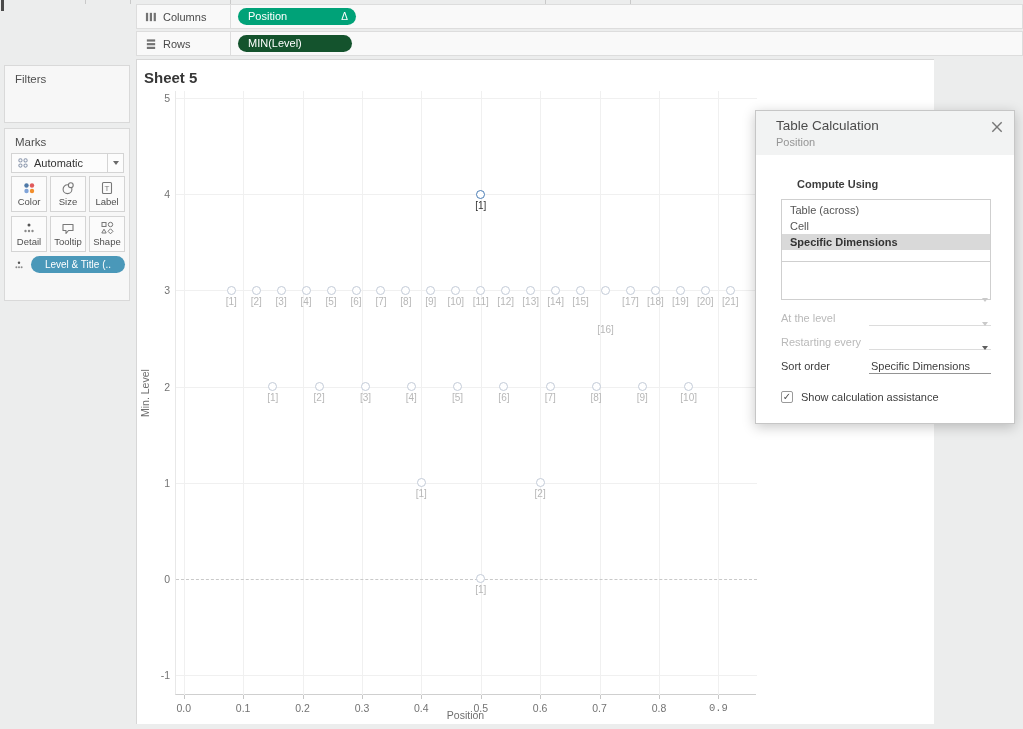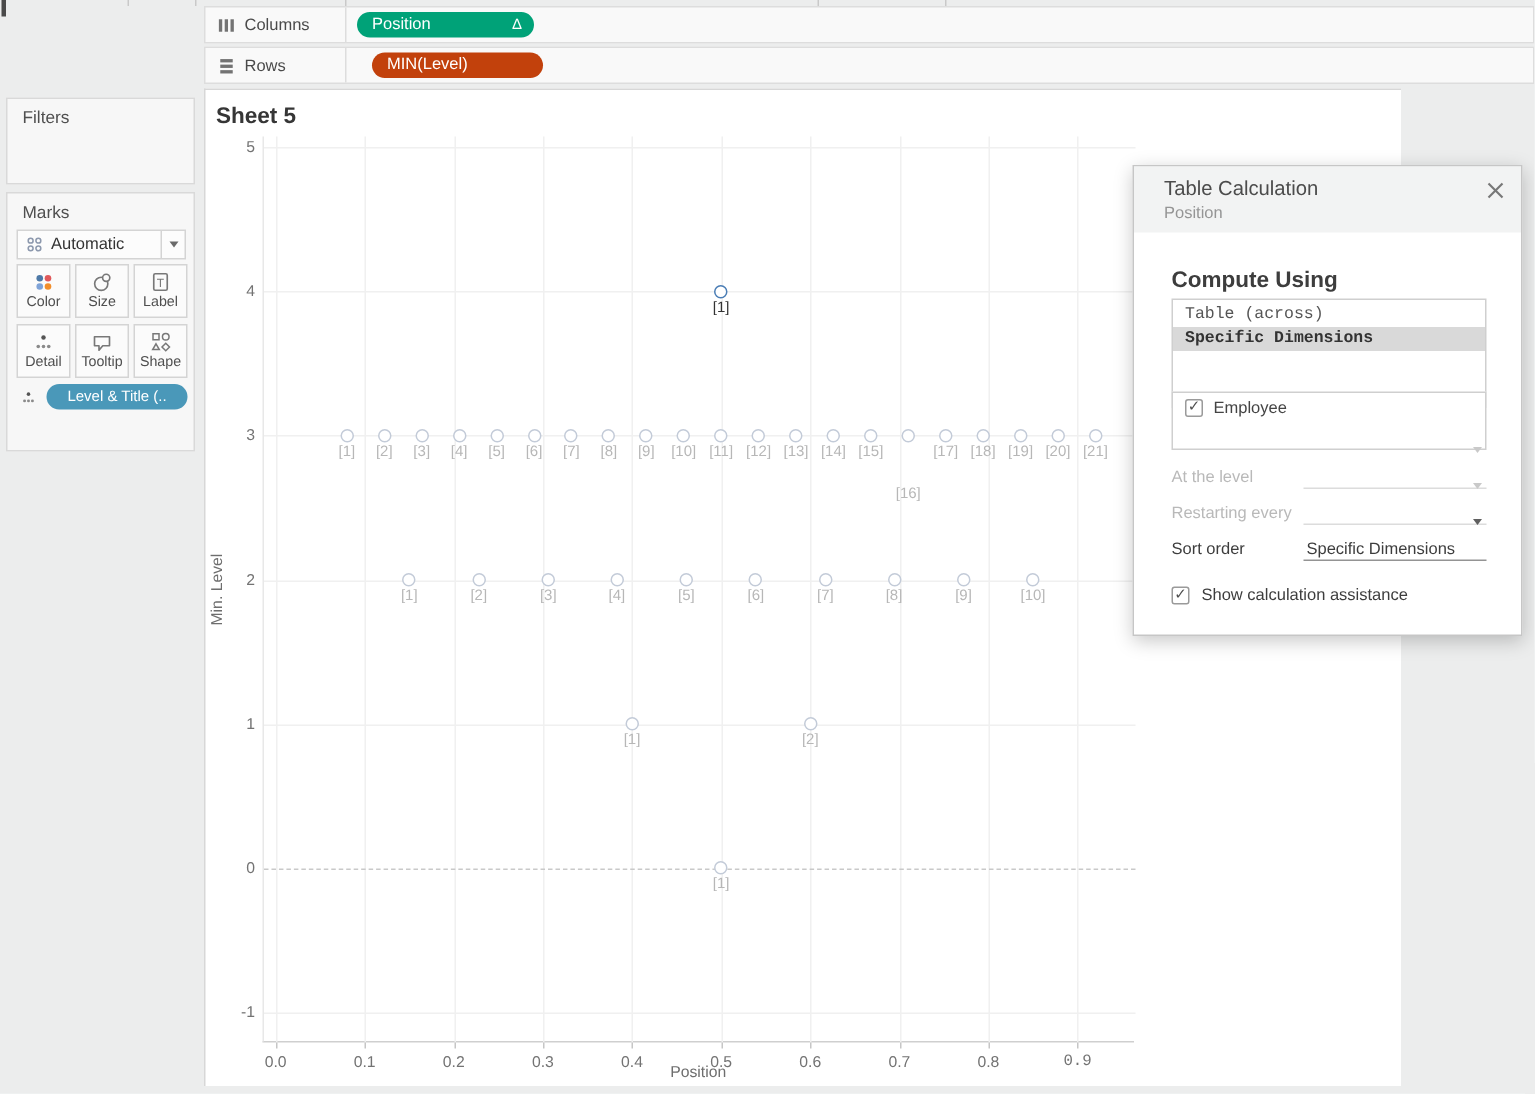--- a/index.html
+++ b/index.html
@@ -67,23 +67,23 @@
   .dot { position:absolute; width:9px; height:9px; border:1.5px solid #c3cbd8; border-radius:50%; background:#fff; }
   .dotlabel { position:absolute; width:30px; text-align:center; font-size:10px; }
 
   
   .dialog { position:absolute; left:755px; top:110px; width:260px; height:314px; background:#fff;
     border:1px solid #c6c6c6; box-shadow:0 3px 12px rgba(0,0,0,0.22); z-index:10; }
   .dlg-header { position:absolute; left:0; top:0; width:100%; height:44px; background:#f2f3f3; }
   .dlg-title { position:absolute; left:20px; top:7px; font-size:13.5px; color:#4c4c4c; }
   .dlg-subtitle { position:absolute; left:20px; top:25px; font-size:11px; color:#959595; }
   .dlg-close { position:absolute; right:10px; top:9px; width:14px; height:14px; color:#777; cursor:default; }
-  .dlg-section-label { position:absolute; left:25px; top:67px; font-size:15px; font-weight:bold; color:#3d3d3d; }
+  .dlg-section-label { position:absolute; left:41px; top:67px; font-size:11px; font-weight:bold; color:#3d3d3d; }
   .listbox { position:absolute; left:25px; width:210px; background:#fff; border:1px solid #cfcfcf; padding:2px 0; }
-  #compute-options { top:88px; height:73px;font-family:Liberation Mono, monospace; }
+  #compute-options { top:88px; height:73px; }
   #dimension-list  { top:150px; height:39px; }
   .lb-item { height:16px; line-height:16px; padding-left:8px; font-size:11px; color:#555; white-space:nowrap; }
   .lb-item.selected { background:#d9d9d9; color:#333; font-weight:bold; }
   .dim-row { height:16px; display:flex; align-items:center; gap:7px; padding-left:8px; }
   .dim-row .dim-label { font-size:11px; color:#444; }
   .checkbox { width:12px; height:12px; border:1px solid #9a9a9a; border-radius:2px; background:#fff;
     font-size:10px; line-height:10px; color:#4f4f4f; text-align:center; flex:none; }
   .checkbox.checked::after { content:"✓"; }
   .field { position:absolute; left:25px; width:210px; height:20px; }
   #field-at-level { top:197px; } #field-restarting { top:221px; } #field-sort { top:245px; }
@@ -239,21 +239,21 @@
         <svg width="12" height="12" viewBox="0 0 13 13">
             <g fill="#737373">
           <rect x="2" y="1.5" width="9" height="2.4"></rect>
               <rect x="2" y="5.5" width="9" height="2.4"></rect>
               <rect x="2" y="9.5" width="9" height="2.4"></rect>
             </g>
           </svg>
       </span>
       <span class="sh-label">Rows</span>
     </div>
-    <span class="pill" id="rows-pill" style="background: #c2410c; margin-left: 10px;">
+    <span class="pill" id="rows-pill" style="background: #14532d;">
       <span>MIN(Level)</span>
     </span>
   </div>
 
   <main class="sheet">
     <div class="sheet-title">Sheet 5</div>
     <div class="y-axis-title">Min. Level</div>
     <div id="plot">
         <div class="gridv" style="left: 7.7229px;"></div>
         <div class="xtickmark" style="left: 7.7229px;"></div>
@@ -383,27 +383,24 @@
           <line x1="2" y1="2" x2="10" y2="10"></line>
               <line x1="10" y1="2" x2="2" y2="10"></line>
             </g>
           </svg>
       </span>
     </div>
 
     <div class="dlg-section-label">Compute Using</div>
     <div class="listbox" id="compute-options">
         <div class="lb-item">Table (across)</div>
+        <div class="lb-item">Cell</div>
         <div class="lb-item selected">Specific Dimensions</div>
       </div>
     <div class="listbox" id="dimension-list">
-        <div class="dim-row">
-          <span class="checkbox checked"></span>
-          <span class="dim-label">Employee</span>
-        </div>
       </div>
 
     <div class="field" id="field-at-level">
       <span class="f-label disabled">At the level</span>
       <span class="dd-control dd-underline-off">
         <span class="dd-caret2 off"><span class="caret"></span></span>
       </span>
     </div>
     <div class="field" id="field-restarting">
       <span class="f-label disabled">Restarting every</span>

